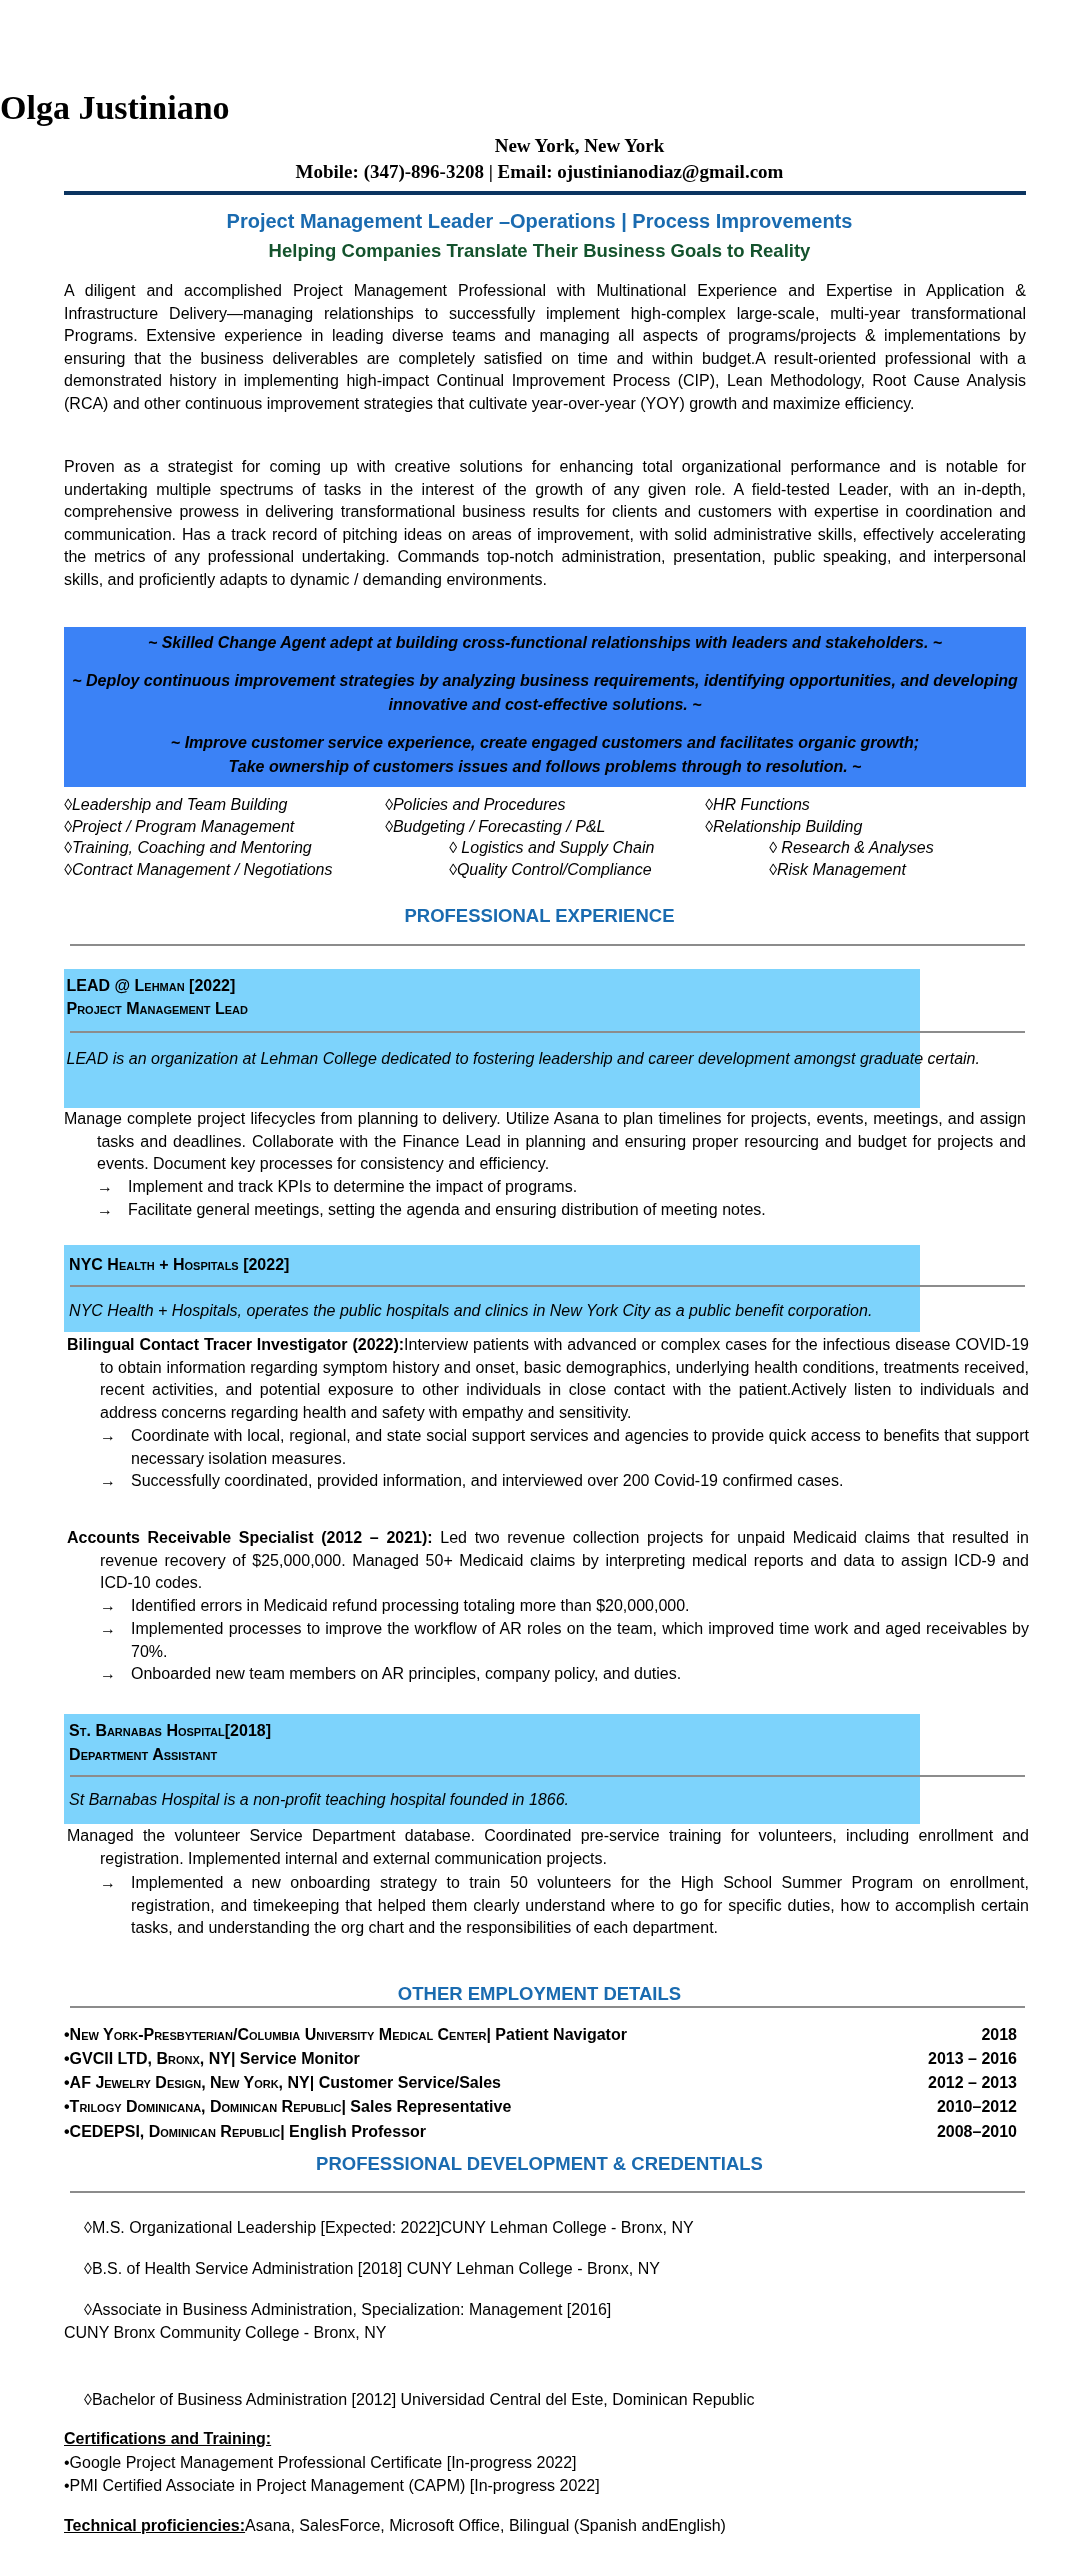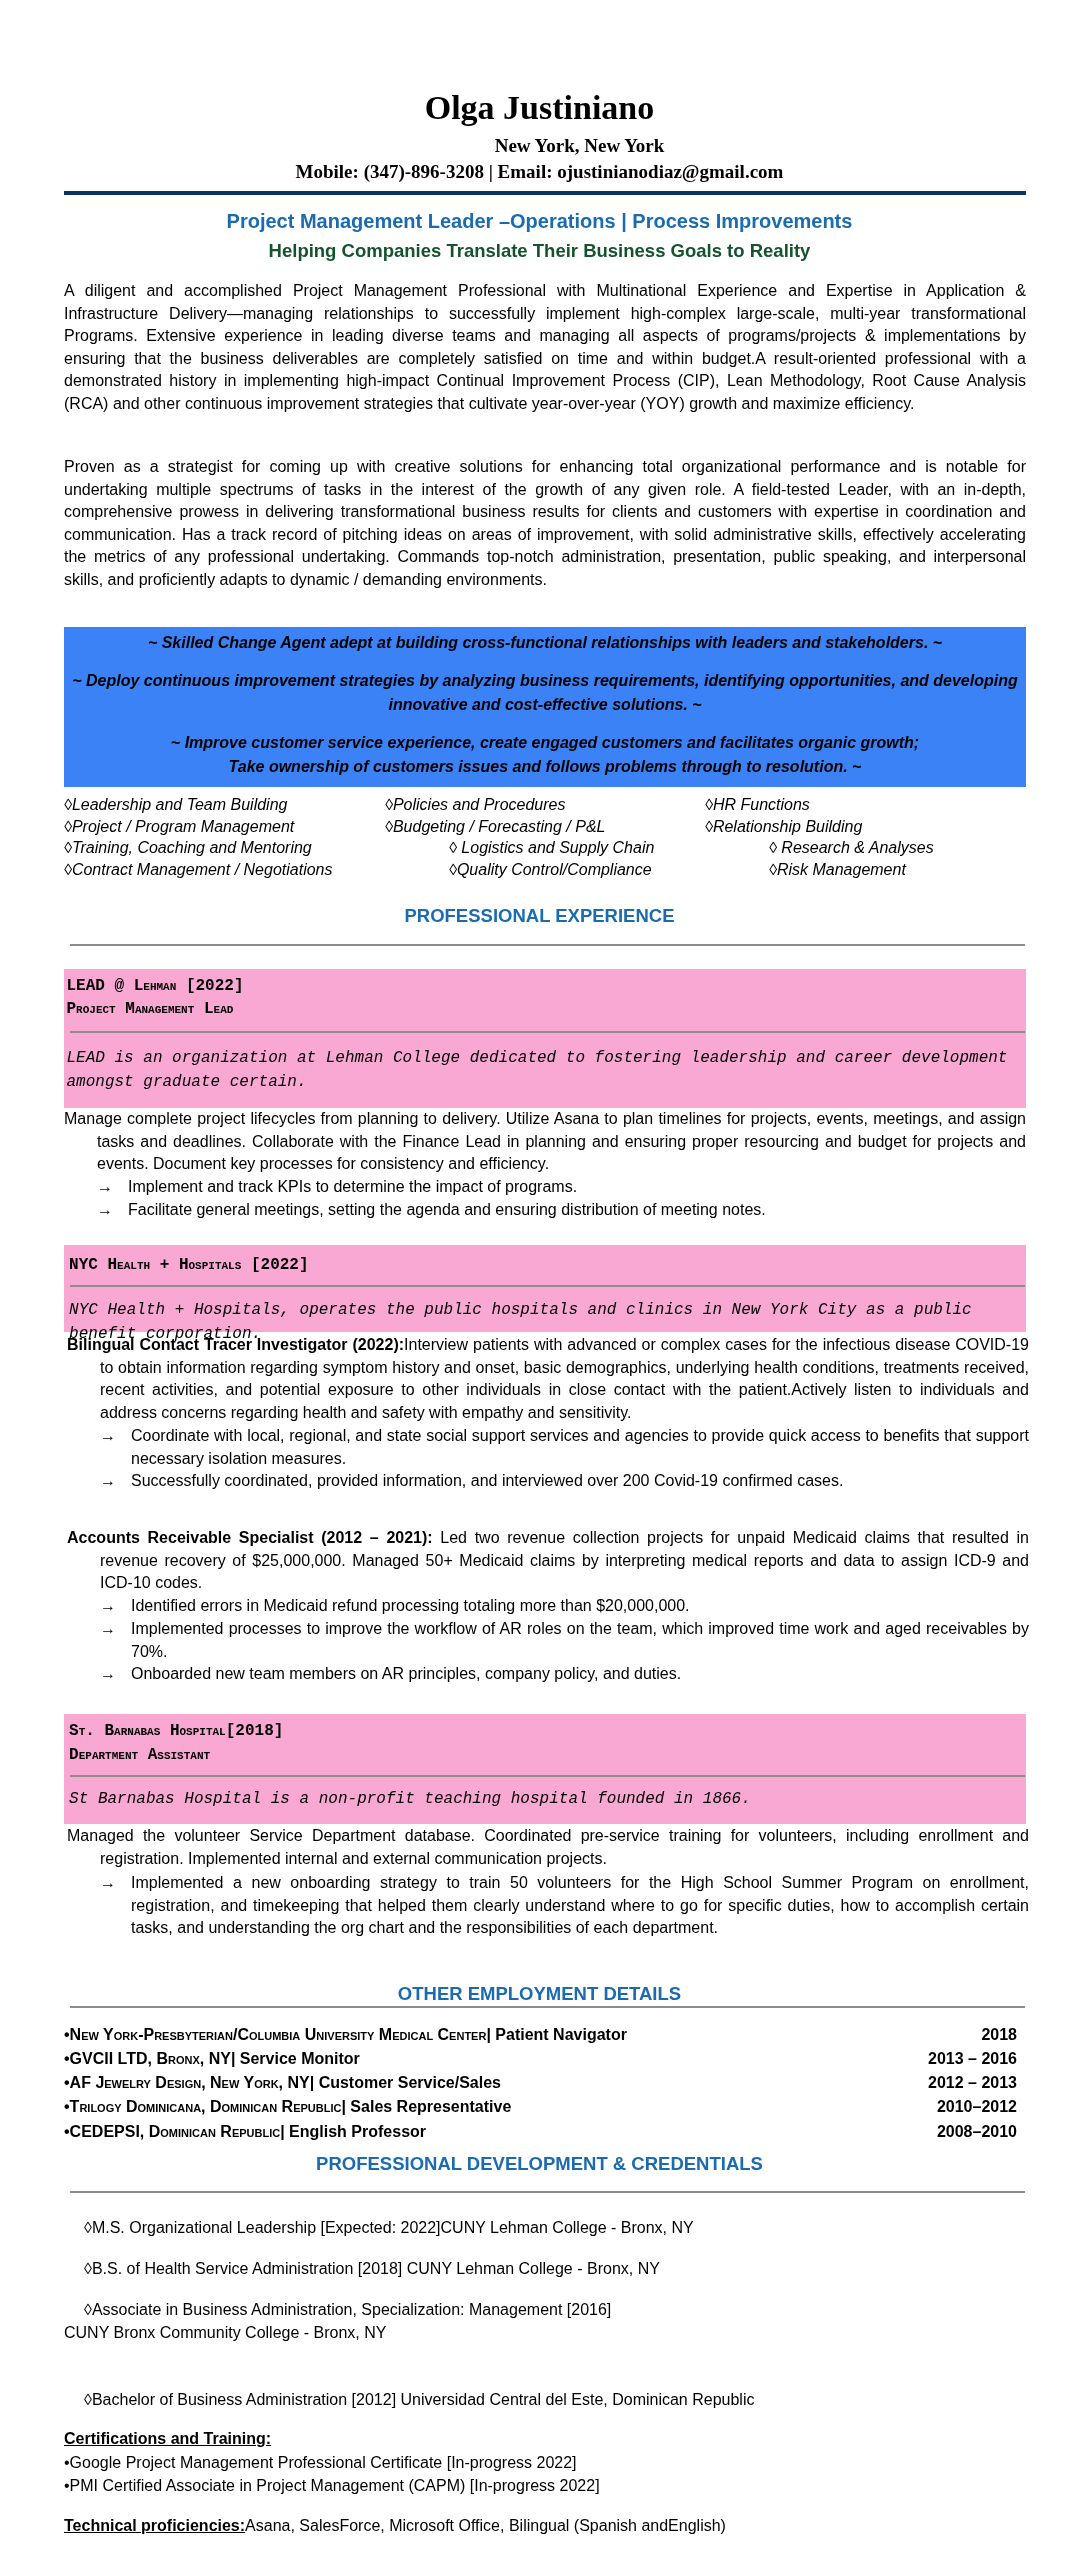--- a/index.html
+++ b/index.html
@@ -2,21 +2,21 @@
 <html style="font-size:10.2px"><head>
 <meta charset="utf-8">
 <style>
   html, body { margin: 0; padding: 0; background: #ffffff; }
   body { width: 1079px; min-height: 2576px; position: relative; color: #000; }
   .page { position: relative; width: 1079px; height: 2576px; }
   .serif { font-family: "Liberation Serif", "DejaVu Serif", serif; }
   .sans { font-family: "Liberation Sans", "DejaVu Sans", sans-serif; }
 
   
-  .name { position: absolute; top: 91px; left: 0; width: 1079px; text-align: center; font-size: 34px; font-weight: bold; line-height: 1; }
+  .name { position: absolute; top: 91px; left: 0; width: 1079px; font-size: 34px; font-weight: bold; line-height: 1; }
   .location { position: absolute; top: 136px; left: 0; width: 1079px; text-align: center; font-size: 19px; font-weight: bold; line-height: 1; margin-left: 40px; }
   .contact { position: absolute; top: 162px; left: 0; width: 1079px; text-align: center; font-size: 19px; font-weight: bold; line-height: 1; }
   .header-rule { position: absolute; top: 191px; left: 64px; width: 962px; height: 3.8px; background: #0b3460; }
   .headline { position: absolute; top: 211px; left: 0; width: 1079px; text-align: center; font-size: 20px; font-weight: bold; color: #1a6bb0; line-height: 1; }
   .tagline { position: absolute; top: 242px; left: 0; width: 1079px; text-align: center; font-size: 18.5px; font-weight: bold; color: #14532d; line-height: 1; }
 
   .para { position: absolute; left: 64px; width: 962px; font-size: 16px; line-height: 22.6px; text-align: justify; }
   .p1 { top: 280px; }
   .p2 { top: 456px; }
 
@@ -25,21 +25,21 @@
   .hl1 { top: 3.8px; }
   .hl2 { top: 42px; }
   .hl3 { top: 104px; }
 
   .skills { position: absolute; top: 794px; left: 64px; width: 962px; font-size: 16px; font-style: italic; line-height: 21.6px; }
   .skill { position: absolute; white-space: nowrap; }
 
   .section-title { position: absolute; left: 0; width: 1079px; text-align: center; font-size: 18.5px; font-weight: bold; color: #1a6bb0; line-height: 1; }
   .section-rule { position: absolute; left: 70px; width: 955px; height: 1.9px; background: #8c8c8c; }
 
-  .org-box { position: absolute; left: 64px; width: 962px; background: #f9a8d4; font-family: Liberation Mono, monospace; }
+  .org-box { position: absolute; left: 64px; width: 856px; background: #7dd3fc; }
   .org-name { position: absolute; left: 2.5px; font-size: 16px; font-weight: bold; font-variant: small-caps; line-height: 1; white-space: nowrap; }
   .org-role { position: absolute; left: 2.5px; font-size: 16px; font-weight: bold; font-variant: small-caps; line-height: 1; white-space: nowrap; }
   .org-rule { position: absolute; left: 6.4px; width: 955px; height: 1.9px; background: #8c8c8c; }
   .org-desc { position: absolute; left: 2.5px; width: 955px; font-size: 16px; font-style: italic; line-height: 23.5px; }
 
   .body-text { position: absolute; left: 64px; width: 962px; font-size: 16px; line-height: 22.6px; text-align: justify; text-indent: -33px; padding-left: 33px; box-sizing: border-box; }
   .bullet { position: absolute; left: 95px; width: 930px; font-size: 16px; line-height: 22.6px; text-align: justify; padding-left: 33px; box-sizing: border-box; }
   .bullet .arrow { position: absolute; left: 0; top: 0; width: 25.5px; text-align: left; }
   b.lbl { font-weight: bold; }
 

